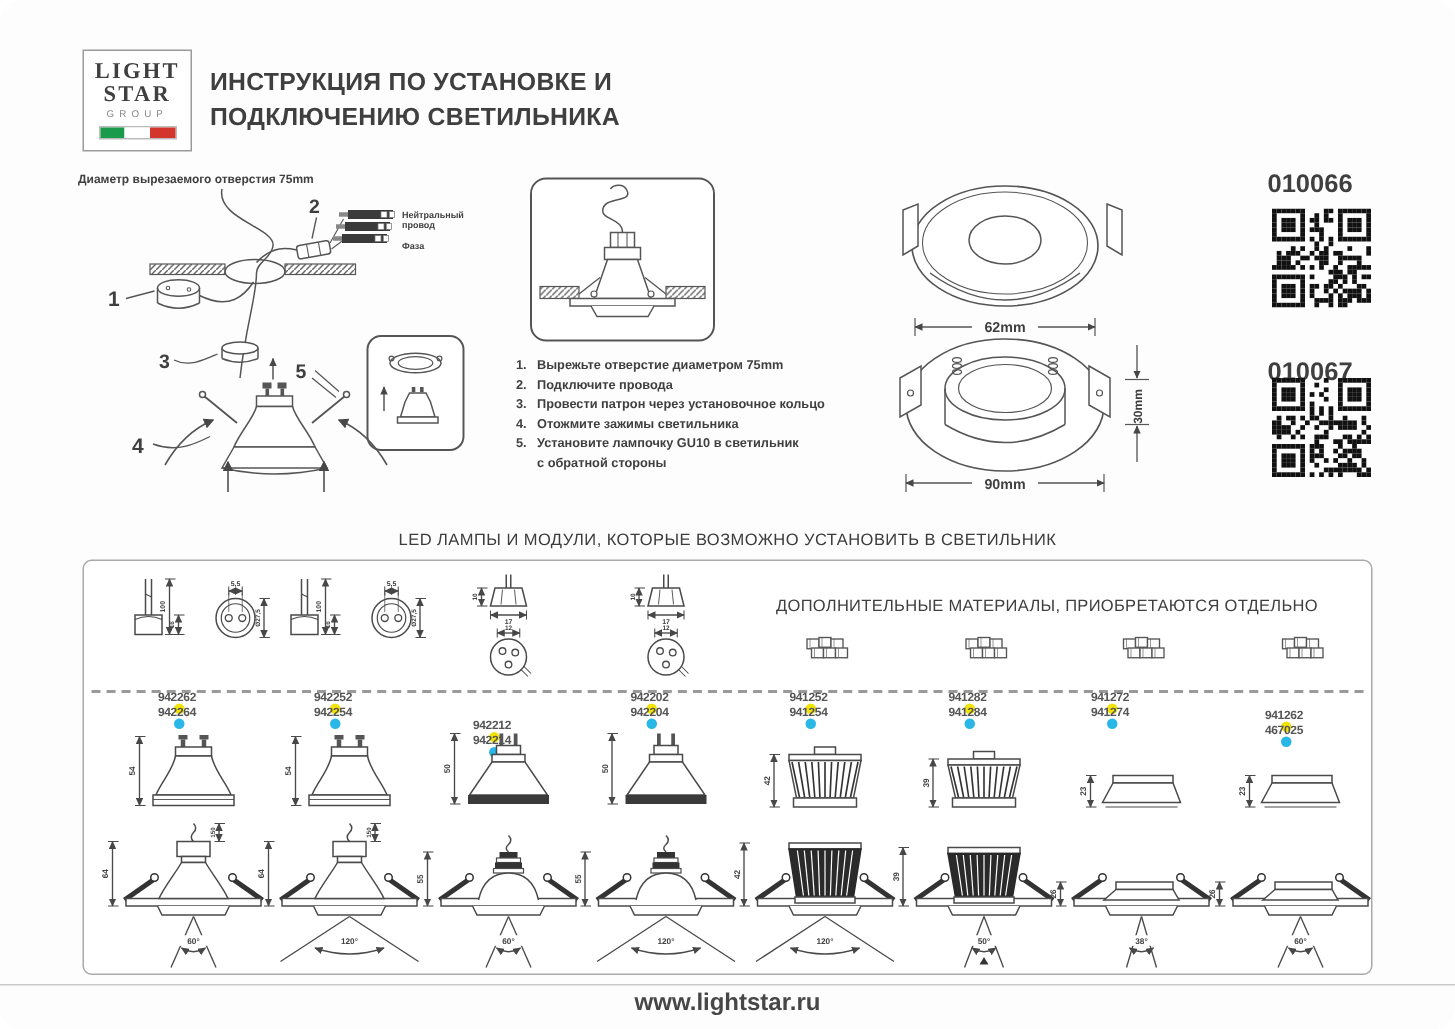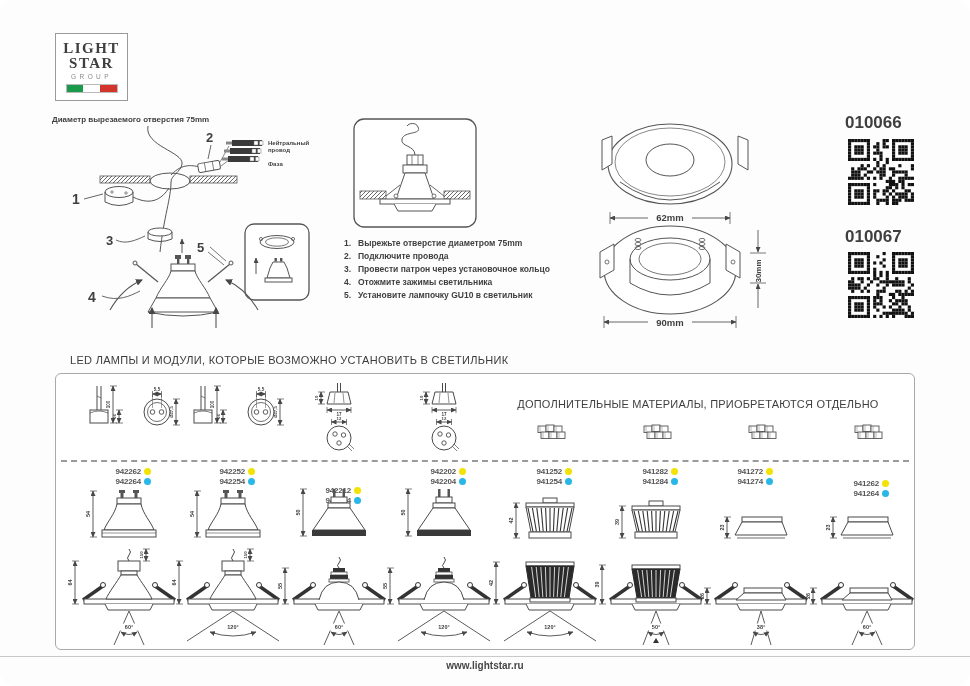--- a/index.html
+++ b/index.html
@@ -19,30 +19,30 @@
   .hdr-right{right:38px;top:47px;text-align:right;}
   .series{font-size:13.5px;font-weight:700;}
   .articles{font-size:19px;font-weight:700;margin-top:4px;}
   
   .steps{left:344px;top:237px;width:222px;font-size:8.5px;font-weight:600;line-height:13px;}
   .steps .row{display:flex;}
   .steps .n{width:14px;flex:none;}
   
   .qr-num{left:845px;width:90px;font-size:17px;font-weight:700;}
   
-  .led-title{left:70px;top:354px;width:860px;text-align:left;font-size:11px;color:#3c3c3c;letter-spacing:.3px;}
+  .led-title{left:55px;top:354px;width:860px;text-align:center;font-size:11px;color:#3c3c3c;letter-spacing:.3px;}
   .bigbox{left:55px;top:373px;width:858px;height:275px;border:1px solid #a9a9a9;border-radius:6px;background:#fff;}
   .extras-title{left:430px;top:24px;width:424px;text-align:center;font-size:11px;letter-spacing:.2px;}
   .dashline{left:5px;right:5px;top:86px;border-top:2px dashed #9a9a9a;height:0;}
-  .code-line{display:flex;justify-content:flex-end;align-items:center;height:10px;}
+  .code-line{display:flex;justify-content:flex-end;align-items:center;height:10px;flex-direction:column;}
   .code-line .code{font-size:8px;font-weight:700;color:#555;letter-spacing:-.2px;}
   .dot{width:7px;height:7px;border-radius:50%;margin-left:3px;flex:none;}
   
   .footer-line{left:0;right:0;top:656px;border-top:1px solid #c9c9c9;height:0;}
-  .footer-url{left:0;top:660px;width:970px;text-align:center;font-size:10px;font-weight:700;color:#474747;}
+  .footer-url{left:0;top:660px;width:970px;text-align:center;font-size:16px;font-weight:700;color:#474747;}
 </style>
 </head>
 <body>
 
 <div id="page">
 
   <svg width="0" height="0" style="position:absolute" aria-hidden="true">
     <defs>
       <pattern id="hatch" width="4" height="4" patternUnits="userSpaceOnUse">
         <path d="M0 4 L4 0" stroke="#6a6a6a" stroke-width="1"></path>
@@ -60,20 +60,24 @@
     <div class="l1">LIGHT</div>
     <div class="l1">STAR</div>
     <div class="l3">GROUP</div>
     <div class="flag">
       <div style="background: rgb(26, 155, 75);"></div>
       <div style="background:#fff"></div>
       <div style="background: rgb(211, 52, 43);"></div>
     </div>
   </div>
 
+  <div class="abs title">
+    <div>ИНСТРУКЦИЯ ПО УСТАНОВКЕ И</div>
+    <div>ПОДКЛЮЧЕНИЮ СВЕТИЛЬНИКА</div>
+  </div>
 
 
   <svg class="abs" style="left:48px;top:112px" width="292" height="235" viewBox="0 0 292 235">
     <text x="4" y="10" font-size="8" font-weight="700">Диаметр вырезаемого отверстия 75mm</text>
     <path d="M100,14 C96,34 136,40 134,52 C133,60 123,63 123,70 C123,86 116,104 112,140" fill="none" stroke="#555" stroke-width="1"></path>
 
     <rect x="52" y="64" width="50" height="7" fill="url(#hatch)" stroke="#555" stroke-width="0.8"></rect>
     <rect x="142" y="64" width="47" height="7" fill="url(#hatch)" stroke="#555" stroke-width="0.8"></rect>
     <ellipse cx="122" cy="69" rx="20" ry="8" fill="none" stroke="#555" stroke-width="1"></ellipse>
 
@@ -189,20 +193,24 @@
         <span class="n">3.</span>
         <span>Провести патрон через установочное кольцо</span>
       </div>
     <div class="row">
         <span class="n">4.</span>
         <span>Отожмите зажимы светильника</span>
       </div>
     <div class="row">
         <span class="n">5.</span>
         <span>Установите лампочку GU10 в светильник</span>
+      </div>
+    <div class="row">
+        <span class="n"></span>
+        <span>с обратной стороны</span>
       </div>
   </div>
 
   <svg class="abs" style="left:588px;top:112px" width="200" height="235" viewBox="0 0 200 235">
 
     <ellipse cx="82" cy="52" rx="62" ry="40" fill="#fff" stroke="#555" stroke-width="1.1"></ellipse>
     <ellipse cx="82" cy="50" rx="55" ry="34" fill="none" stroke="#555" stroke-width="0.7"></ellipse>
     <ellipse cx="82" cy="48" rx="24" ry="16" fill="none" stroke="#555" stroke-width="1"></ellipse>
     <path d="M32,70 Q82,106 132,70" fill="none" stroke="#555" stroke-width="1"></path>
     <path d="M14,28 L24,24 L24,52 L14,58 Z" fill="#fff" stroke="#555"></path>
@@ -461,21 +469,21 @@
         <rect x="6" y="60" width="3" height="3" fill="#111"></rect>
         <rect x="9" y="60" width="3" height="3" fill="#111"></rect>
         <rect x="12" y="60" width="3" height="3" fill="#111"></rect>
         <rect x="15" y="60" width="3" height="3" fill="#111"></rect>
         <rect x="18" y="60" width="3" height="3" fill="#111"></rect>
         <rect x="27" y="60" width="3" height="3" fill="#111"></rect>
         <rect x="36" y="60" width="3" height="3" fill="#111"></rect>
         <rect x="42" y="60" width="3" height="3" fill="#111"></rect>
         <rect x="45" y="60" width="3" height="3" fill="#111"></rect>
       </svg></div>
-  <div class="abs qr-num" style="top:227px">010067</div>
+  <div class="abs qr-num" style="top:238px">010067</div>
   <div class="abs" id="qr2" style="left:848px;top:252px"><svg width="66" height="66" viewBox="0 0 63 63">
         <rect x="0" y="0" width="3" height="3" fill="#111"></rect>
         <rect x="3" y="0" width="3" height="3" fill="#111"></rect>
         <rect x="6" y="0" width="3" height="3" fill="#111"></rect>
         <rect x="9" y="0" width="3" height="3" fill="#111"></rect>
         <rect x="12" y="0" width="3" height="3" fill="#111"></rect>
         <rect x="15" y="0" width="3" height="3" fill="#111"></rect>
         <rect x="18" y="0" width="3" height="3" fill="#111"></rect>
         <rect x="33" y="0" width="3" height="3" fill="#111"></rect>
         <rect x="42" y="0" width="3" height="3" fill="#111"></rect>
@@ -932,21 +940,21 @@
             <span class="code">941274</span>
             <span class="dot" style="background: rgb(41, 183, 232);"></span>
           </div>
         </div>
         <div class="abs" style="left: 767px; top: 12px; width: 66px;">
           <div class="code-line">
             <span class="code">941262</span>
             <span class="dot" style="background: rgb(242, 226, 5);"></span>
           </div>
           <div class="code-line">
-            <span class="code">941264</span>
+            <span class="code">467025</span>
             <span class="dot" style="background: rgb(41, 183, 232);"></span>
           </div>
         </div>
       </div>
     <svg class="abs" id="lamps-svg" style="left:0;top:114px" width="858" height="60" viewBox="0 0 858 60">
         <g>
           <rect x="63" y="2" width="6" height="3" fill="#555"></rect>
           <rect x="77" y="2" width="6" height="3" fill="#555"></rect>
           <rect x="64.5" y="5" width="3" height="5" fill="#555"></rect>
           <rect x="78.5" y="5" width="3" height="5" fill="#555"></rect>

